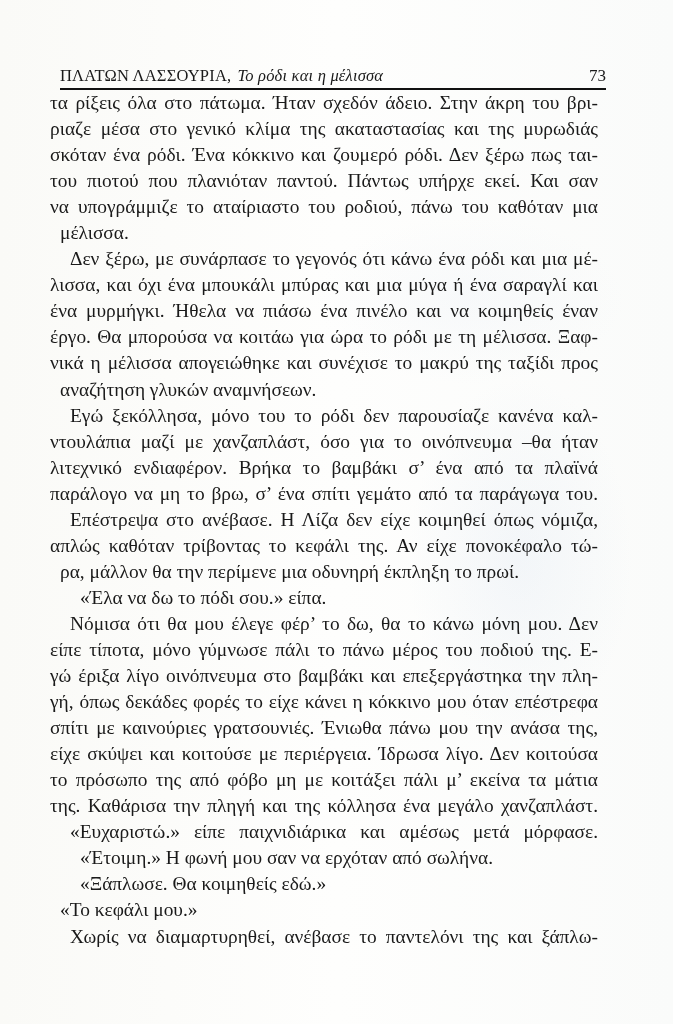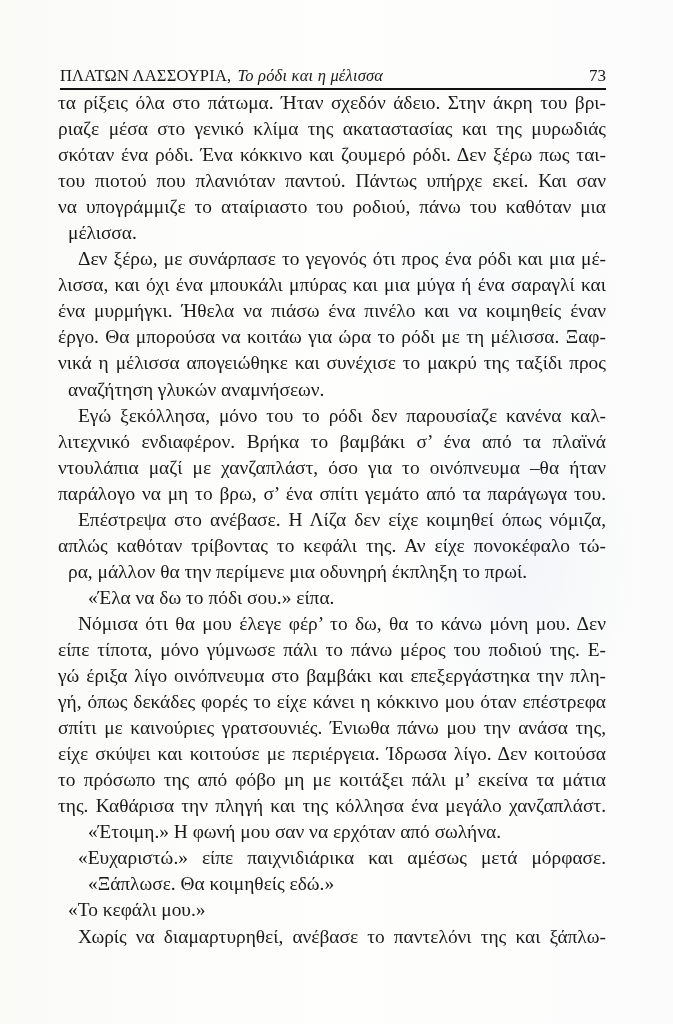--- a/index.html
+++ b/index.html
@@ -22,21 +22,21 @@
     height: 22px;
     border-bottom: 2px solid #111;
     display: flex; justify-content: space-between; align-items: flex-end;
     padding-bottom: 2px;
   }
   .running-head .left { font-size: 16.5px; letter-spacing: 0.2px; white-space: nowrap; }
   .running-head .author { font-style: normal; }
   .running-head .title { font-style: italic; margin-left: 6px; }
   .running-head .folio { font-size: 17px; }
   .body-text {
-    position: absolute; left: 58px; top: 90px; width: 548px;
+    position: absolute; left: 50px; top: 90px; width: 548px;
   }
   .line {
     height: 26.05px; line-height: 26.05px;
     font-size: 19.4px;
     white-space: nowrap;
     text-align: justify;
     text-align-last: justify;
     overflow: visible;
   }
   .line.indent { padding-left: 20px; }
@@ -54,40 +54,40 @@
   <span class="folio">73</span>
 </div>
 
 <div class="body-text" id="body-text">
     <div class="line">τα ρίξεις όλα στο πάτωμα. Ήταν σχεδόν άδειο. Στην άκρη του βρι-</div>
     <div class="line">ριαζε μέσα στο γενικό κλίμα της ακαταστασίας και της μυρωδιάς</div>
     <div class="line">σκόταν ένα ρόδι. Ένα κόκκινο και ζουμερό ρόδι. Δεν ξέρω πως ται-</div>
     <div class="line">του πιοτού που πλανιόταν παντού. Πάντως υπήρχε εκεί. Και σαν</div>
     <div class="line">να υπογράμμιζε το αταίριαστο του ροδιού, πάνω του καθόταν μια</div>
     <div class="line last">μέλισσα.</div>
-    <div class="line indent">Δεν ξέρω, με συνάρπασε το γεγονός ότι προς ένα ρόδι και μια μέ-</div>
+    <div class="line indent">Δεν ξέρω, με συνάρπασε το γεγονός ότι κάνω ένα ρόδι και μια μέ-</div>
     <div class="line">λισσα, και όχι ένα μπουκάλι μπύρας και μια μύγα ή ένα σαραγλί και</div>
     <div class="line">ένα μυρμήγκι. Ήθελα να πιάσω ένα πινέλο και να κοιμηθείς έναν</div>
     <div class="line">έργο. Θα μπορούσα να κοιτάω για ώρα το ρόδι με τη μέλισσα. Ξαφ-</div>
     <div class="line">νικά η μέλισσα απογειώθηκε και συνέχισε το μακρύ της ταξίδι προς</div>
     <div class="line last">αναζήτηση γλυκών αναμνήσεων.</div>
     <div class="line indent">Εγώ ξεκόλλησα, μόνο του το ρόδι δεν παρουσίαζε κανένα καλ-</div>
+    <div class="line">ντουλάπια μαζί με χανζαπλάστ, όσο για το οινόπνευμα –θα ήταν</div>
     <div class="line">λιτεχνικό ενδιαφέρον. Βρήκα το βαμβάκι σ’ ένα από τα πλαϊνά</div>
-    <div class="line">ντουλάπια μαζί με χανζαπλάστ, όσο για το οινόπνευμα –θα ήταν</div>
     <div class="line">παράλογο να μη το βρω, σ’ ένα σπίτι γεμάτο από τα παράγωγα του.</div>
     <div class="line indent">Επέστρεψα στο ανέβασε. Η Λίζα δεν είχε κοιμηθεί όπως νόμιζα,</div>
     <div class="line">απλώς καθόταν τρίβοντας το κεφάλι της. Αν είχε πονοκέφαλο τώ-</div>
     <div class="line last">ρα, μάλλον θα την περίμενε μια οδυνηρή έκπληξη το πρωί.</div>
     <div class="line indent last">«Έλα να δω το πόδι σου.» είπα.</div>
     <div class="line indent">Νόμισα ότι θα μου έλεγε φέρ’ το δω, θα το κάνω μόνη μου. Δεν</div>
     <div class="line">είπε τίποτα, μόνο γύμνωσε πάλι το πάνω μέρος του ποδιού της. Ε-</div>
     <div class="line">γώ έριξα λίγο οινόπνευμα στο βαμβάκι και επεξεργάστηκα την πλη-</div>
     <div class="line">γή, όπως δεκάδες φορές το είχε κάνει η κόκκινο μου όταν επέστρεφα</div>
     <div class="line">σπίτι με καινούριες γρατσουνιές. Ένιωθα πάνω μου την ανάσα της,</div>
     <div class="line">είχε σκύψει και κοιτούσε με περιέργεια. Ίδρωσα λίγο. Δεν κοιτούσα</div>
     <div class="line">το πρόσωπο της από φόβο μη με κοιτάξει πάλι μ’ εκείνα τα μάτια</div>
     <div class="line">της. Καθάρισα την πληγή και της κόλλησα ένα μεγάλο χανζαπλάστ.</div>
+    <div class="line indent">«Ευχαριστώ.» είπε παιχνιδιάρικα και αμέσως μετά μόρφασε.</div>
     <div class="line indent last">«Έτοιμη.» Η φωνή μου σαν να ερχόταν από σωλήνα.</div>
-    <div class="line indent">«Ευχαριστώ.» είπε παιχνιδιάρικα και αμέσως μετά μόρφασε.</div>
     <div class="line indent last">«Ξάπλωσε. Θα κοιμηθείς εδώ.»</div>
     <div class="line last">«Το κεφάλι μου.»</div>
     <div class="line indent">Χωρίς να διαμαρτυρηθεί, ανέβασε το παντελόνι της και ξάπλω-</div>
   </div>
 
 </body></html>

